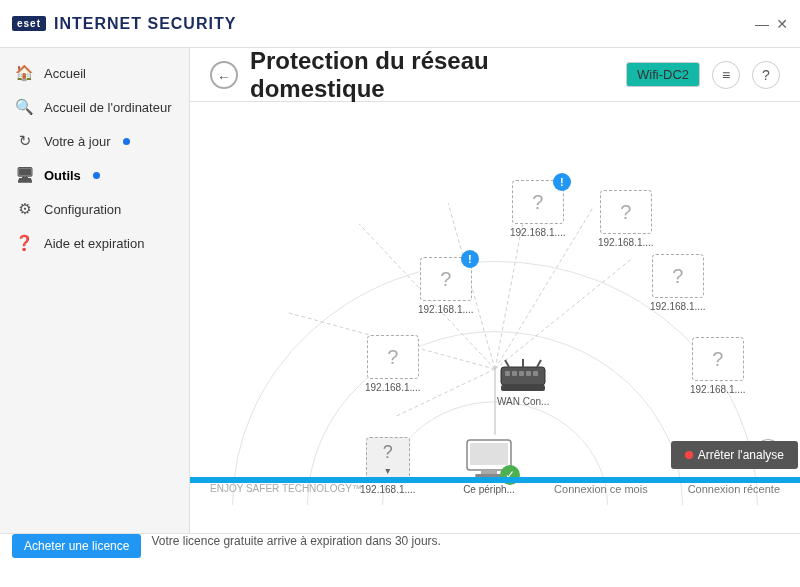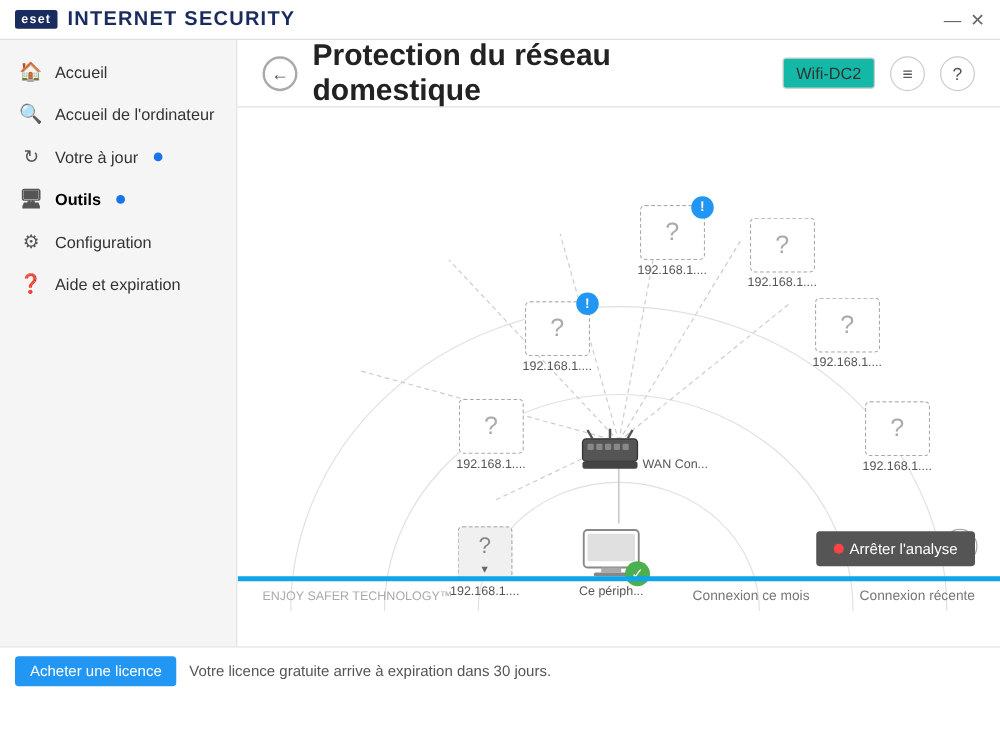--- a/index.html
+++ b/index.html
@@ -8,21 +8,21 @@
       background: #fff;
       width: 800px;
       height: 587px;
       overflow: hidden;
       position: relative;
     }
 
     
     .titlebar {
       background: #fff;
-      height: 32px;
+      height: 48px;
       display: flex;
       align-items: center;
       padding: 0 12px;
       border-bottom: 1px solid #e0e0e0;
       justify-content: space-between;
     }
     .titlebar-left {
       display: flex;
       align-items: center;
       gap: 8px;
@@ -172,26 +172,25 @@
     }
 
     
     .legend {
       position: absolute;
       bottom: 0;
       left: 0;
       right: 0;
       height: 28px;
       display: flex;
-      align-items: center;
       padding: 0 20px;
       gap: 40px;
       font-size: 11px;
       color: #777;
-      border-top: 4px solid #0ea5e9;
+      border-top: 6px solid #0ea5e9;
     }
 
     
     .device-node {
       position: absolute;
       display: flex;
       flex-direction: column;
       align-items: center;
       cursor: pointer;
     }
@@ -230,23 +229,24 @@
       display: flex;
       align-items: center;
       justify-content: center;
       font-weight: bold;
     }
 
     
     .wan-node {
       position: absolute;
       display: flex;
-      flex-direction: row;
-      align-items: flex-end;
-      cursor: pointer;
+      flex-direction: column;
+      align-items: flex-start;
+      cursor: pointer;
+      margin-left: 35px;
     }
 
     
     .my-device-node {
       position: absolute;
       display: flex;
       flex-direction: column;
       align-items: center;
       cursor: pointer;
     }
@@ -289,21 +289,21 @@
       font-size: 12px;
       color: #555;
     }
 
     
     .bottom-bar {
       height: 38px;
       background: #fff;
       border-top: 1px solid #e0e0e0;
       display: flex;
-      align-items: center;
+      align-items: flex-start;
       padding: 0 12px;
       gap: 10px;
     }
     .license-btn {
       background: #2196F3;
       color: #fff;
       border: none;
       border-radius: 3px;
       padding: 5px 12px;
       font-size: 12px;
@@ -313,21 +313,21 @@
     }
     .license-text {
       font-size: 12px;
       color: #555;
     }
 
     
     .stop-btn {
       position: absolute;
       bottom: 8px;
-      right: 20px;
+      right: 2px;
       background: #555;
       color: #fff;
       border: none;
       border-radius: 3px;
       padding: 7px 14px;
       font-size: 12px;
       cursor: pointer;
       display: flex;
       align-items: center;
       gap: 5px;

